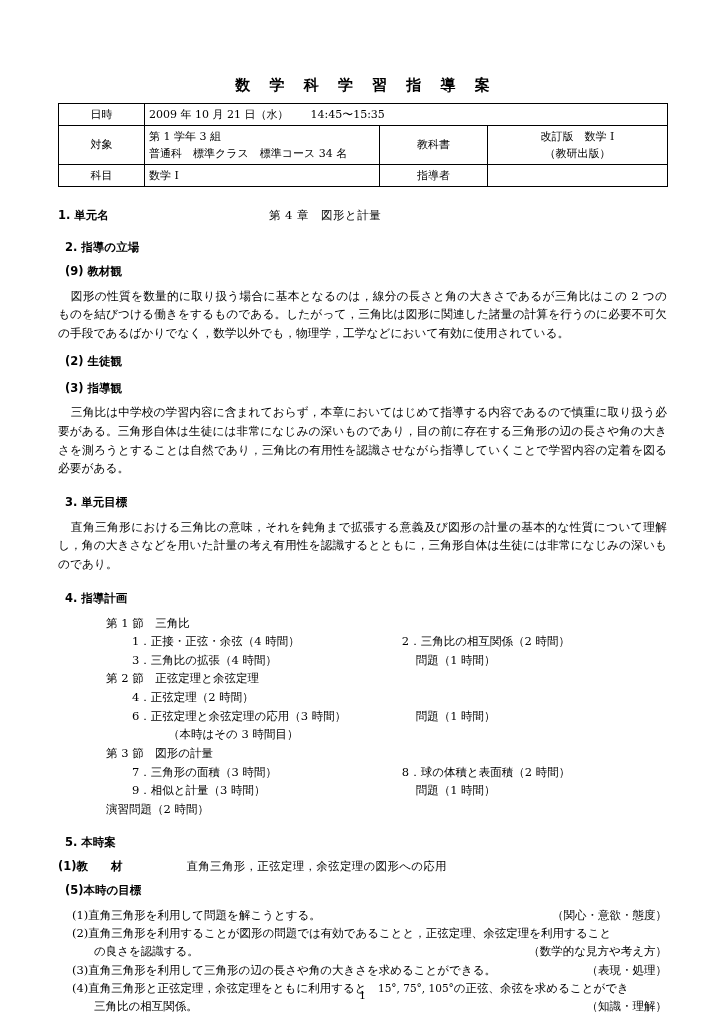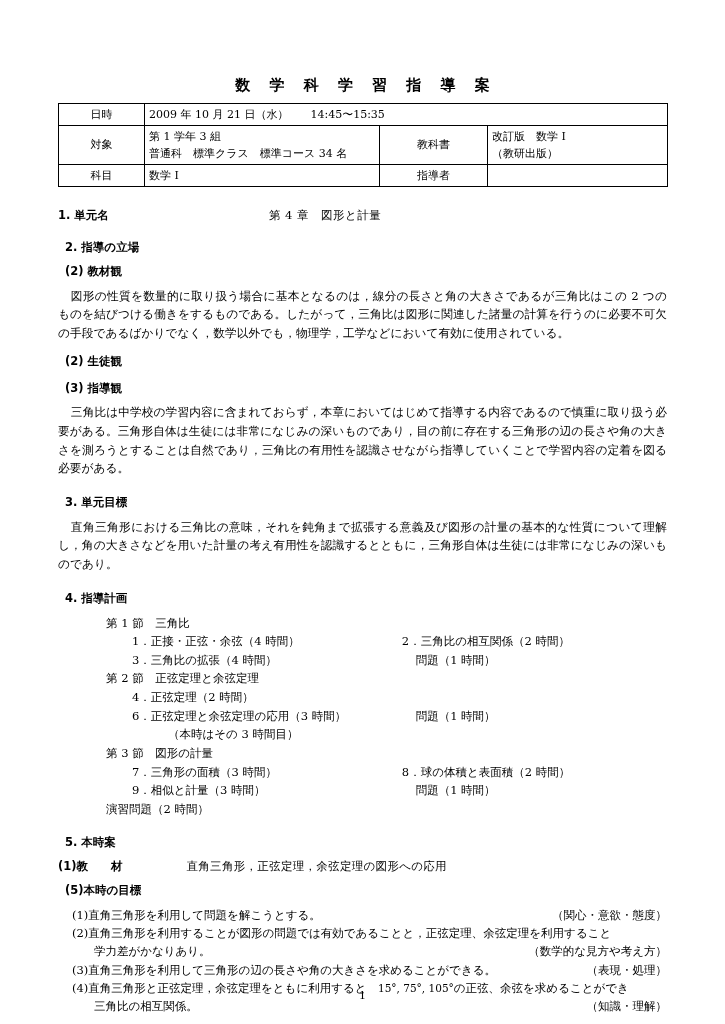--- a/index.html
+++ b/index.html
@@ -53,21 +53,21 @@
   }
   td.lbl {
     text-align: center;
     width: 86px;
   }
   td.val {
     text-align: left;
     padding-left: 8px;
   }
   td.val-center {
-    text-align: left;
+    text-align: center;
   }
   .col-book  { width: 108px; }
   .col-bookv { width: 180px; }
 
   
   .h-sec {
     font-family: "DejaVu Sans", "Liberation Sans", sans-serif;
     font-weight: bold;
     font-size: 11.5px;
     margin: 7px;
@@ -222,21 +222,21 @@
       </tr>
     </tbody>
   </table>
 
   <div class="unit-row">
     <div class="h-sec">1. 単元名</div>
     <div class="unit-value">第 4 章　図形と計量</div>
   </div>
 
   <div class="h-sec sp-before-16">2. 指導の立場</div>
-  <div class="h-sec">(2) 教材観</div>
+  <div class="h-sec">(9) 教材観</div>
   <p class="body indent1">図形の性質を数量的に取り扱う場合に基本となるのは，線分の長さと角の大きさであるが三角比はこの 2 つのものを結びつける働きをするものである。したがって，三角比は図形に関連した諸量の計算を行うのに必要不可欠の手段であるばかりでなく，数学以外でも，物理学，工学などにおいて有効に使用されている。</p>
 
   <div class="h-sec sp-before-10">(2) 生徒観</div>
 
   <div class="h-sec sp-before-10">(3) 指導観</div>
   <p class="body indent1">三角比は中学校の学習内容に含まれておらず，本章においてはじめて指導する内容であるので慎重に取り扱う必要がある。三角形自体は生徒には非常になじみの深いものであり，目の前に存在する三角形の辺の長さや角の大きさを測ろうとすることは自然であり，三角比の有用性を認識させながら指導していくことで学習内容の定着を図る必要がある。</p>
 
   <div class="h-sec sp-before-16">3. 単元目標</div>
   <p class="body indent1">直角三角形における三角比の意味，それを鈍角まで拡張する意義及び図形の計量の基本的な性質について理解し，角の大きさなどを用いた計量の考え有用性を認識するとともに，三角形自体は生徒には非常になじみの深いものであり。</p>
 
@@ -284,21 +284,21 @@
   <div class="h-sec">(5)本時の目標</div>
 
   <div class="goal-line">
     <span class="left"><span>(1)</span><span>直角三角形を利用して問題を解こうとする。</span></span>
     <span class="right">（関心・意欲・態度）</span>
   </div>
 
   <div class="goal-wrap">
     <div><span>(2)</span><span>直角三角形を利用することが図形の問題では有効であることと，正弦定理、余弦定理を利用すること</span></div>
     <div class="cont">
-      <span>学力差がかなりあり。</span>
+      <span>の良さを認識する。</span>
       <span>（数学的な見方や考え方）</span>
     </div>
   </div>
 
   <div class="goal-line">
     <span class="left"><span>(3)</span><span>直角三角形を利用して三角形の辺の長さや角の大きさを求めることができる。</span></span>
     <span class="right">（表現・処理）</span>
   </div>
 
   <div class="goal-wrap">

